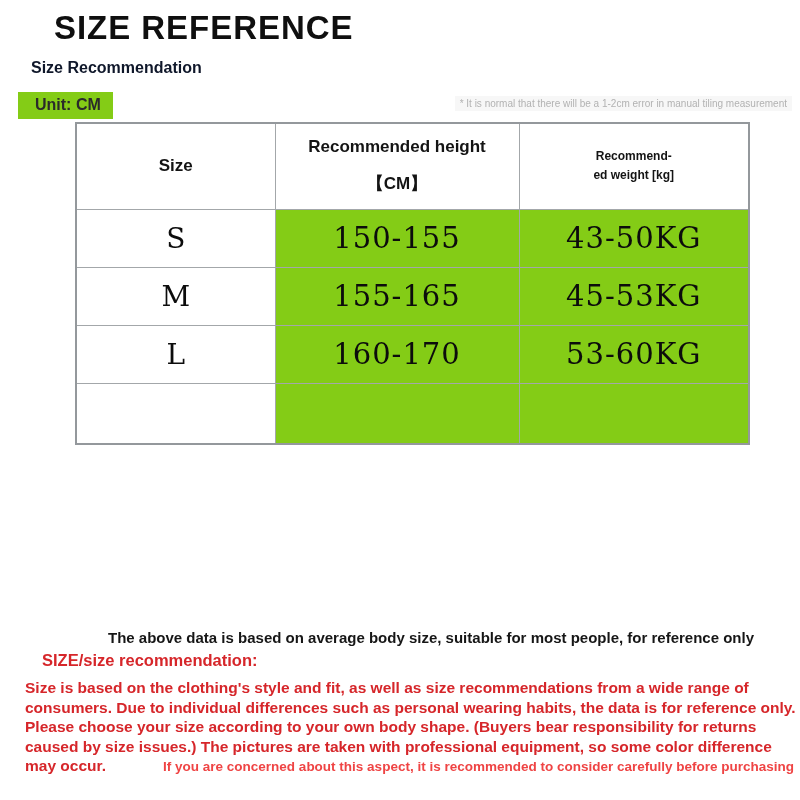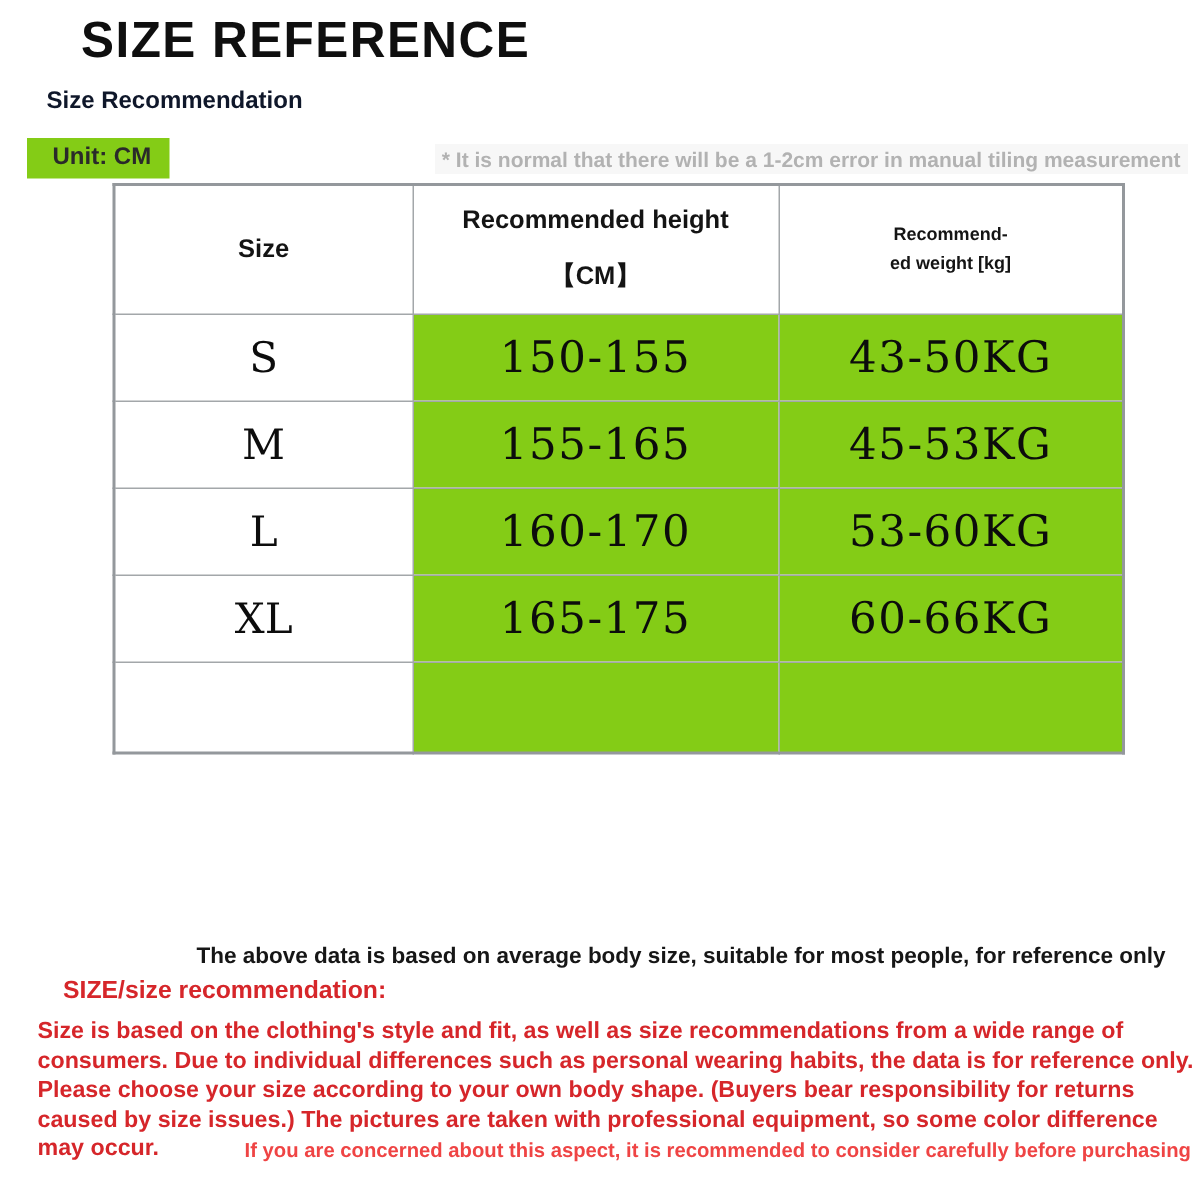--- a/index.html
+++ b/index.html
@@ -22,21 +22,21 @@
     font-size: 16px; font-weight: bold; color: #0f172a;
   }
   .unit-label {
     position: absolute; left: 18px; top: 92px;
     background: #84cc16; color: #2a2a2a;
     font-size: 16px; font-weight: bold;
     padding: 4px 12px 5px 17px;
   }
   .measurement-note {
     position: absolute; right: 8px; top: 96px;
-    font-size: 14px; font-weight: bold;
+    font-size: 10px; font-weight: normal;
     color: #b2b2b2; background: #f7f7f7;
     padding: 2px 5px; white-space: nowrap;
   }
   table.size-table {
     position: absolute; left: 75px; top: 122px;
     width: 673px; border-collapse: collapse; table-layout: fixed;
     border: 2px solid #94989c;
   }
   .size-table th, .size-table td {
     border: 1px solid #a3a7aa;
@@ -52,21 +52,21 @@
   }
   .size-table th .cm-line { margin-top: 15px; }
   .size-table th.weight-head { font-size: 12px; line-height: 19px; margin-left: 12px; }
   .size-table td {
     font-family: "DejaVu Serif", "Liberation Serif", serif;
     color: #0c0c0c;
   }
   td.size-cell { background: #ffffff; font-size: 28px; }
   td.val-cell  { background: #84cc16; font-size: 29px; letter-spacing: 1px; }
   .table-note {
-    position: absolute; left: 0; top: 629px; width: 800px;
+    position: absolute; left: 0; top: 629px; width: 668px;
     box-sizing: border-box; padding-left: 108px;
     text-align: center; font-size: 15px; font-weight: bold; color: #161616;
     white-space: nowrap;
   }
   .rec-heading {
     position: absolute; left: 42px; top: 651px;
     font-size: 16.5px; font-weight: bold;
   }
   .rec-body {
     position: absolute; left: 25px; top: 678px; width: 772px;
@@ -114,25 +114,20 @@
     <tr>
       <td class="size-cell">M</td>
       <td class="val-cell">155-165</td>
       <td class="val-cell">45-53KG</td>
     </tr>
     <tr>
       <td class="size-cell">L</td>
       <td class="val-cell">160-170</td>
       <td class="val-cell">53-60KG</td>
     </tr>
-    <tr>
-      <td class="size-cell">XL</td>
-      <td class="val-cell">165-175</td>
-      <td class="val-cell">60-66KG</td>
-    </tr>
     <tr class="empty-row">
       <td class="size-cell"></td>
       <td class="val-cell"></td>
       <td class="val-cell"></td>
     </tr>
   </tbody>
 </table>
 
 <div class="table-note">The above data is based on average body size, suitable for most people, for reference only</div>
 

